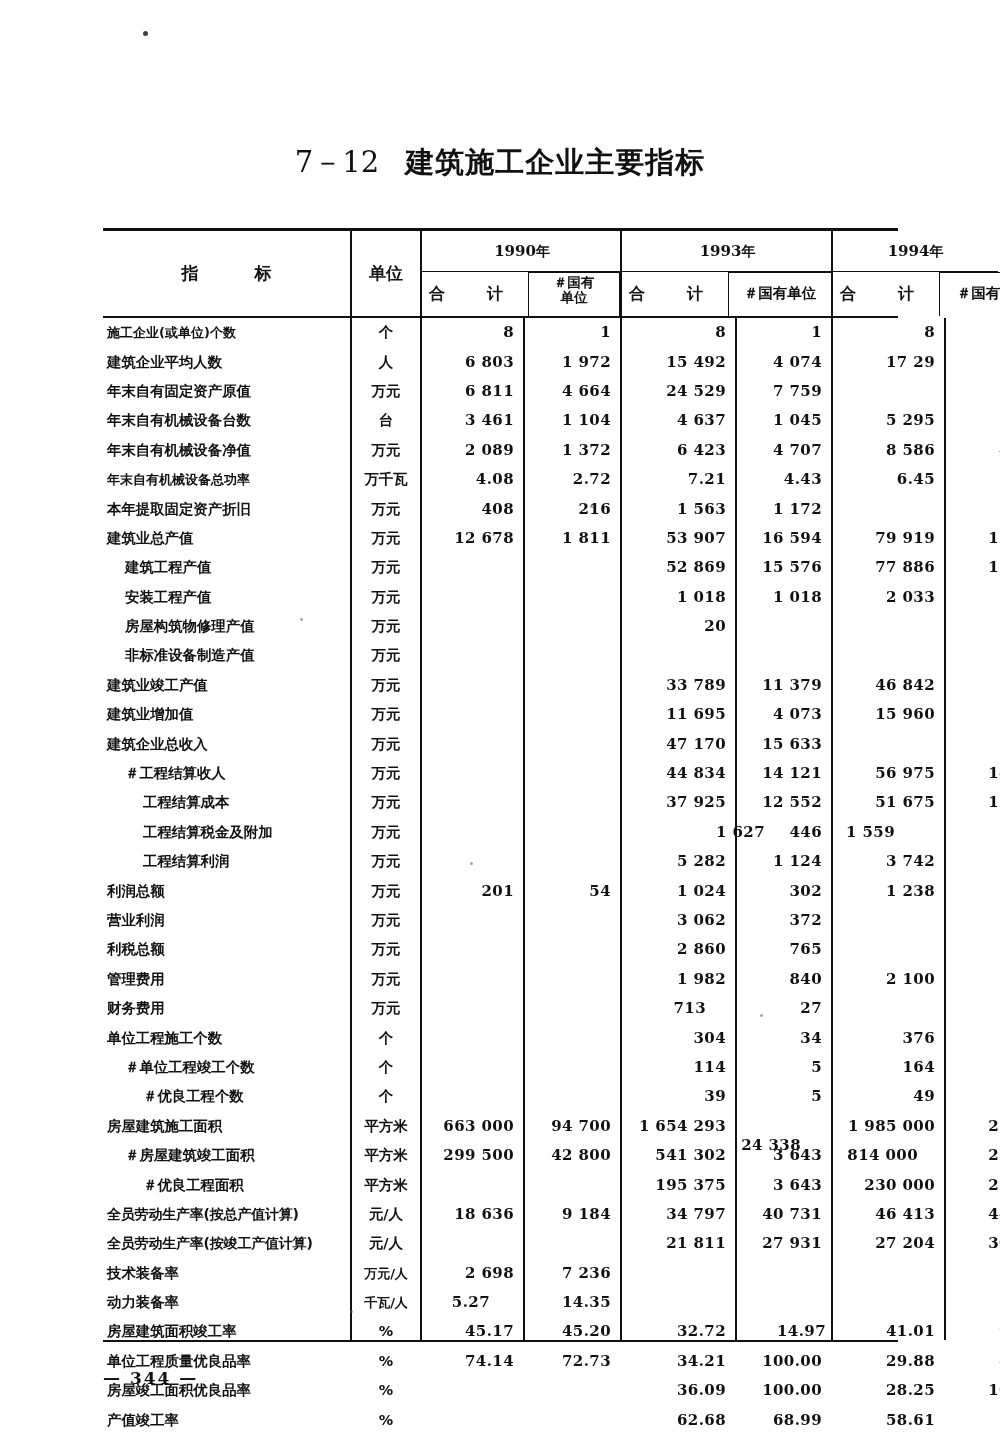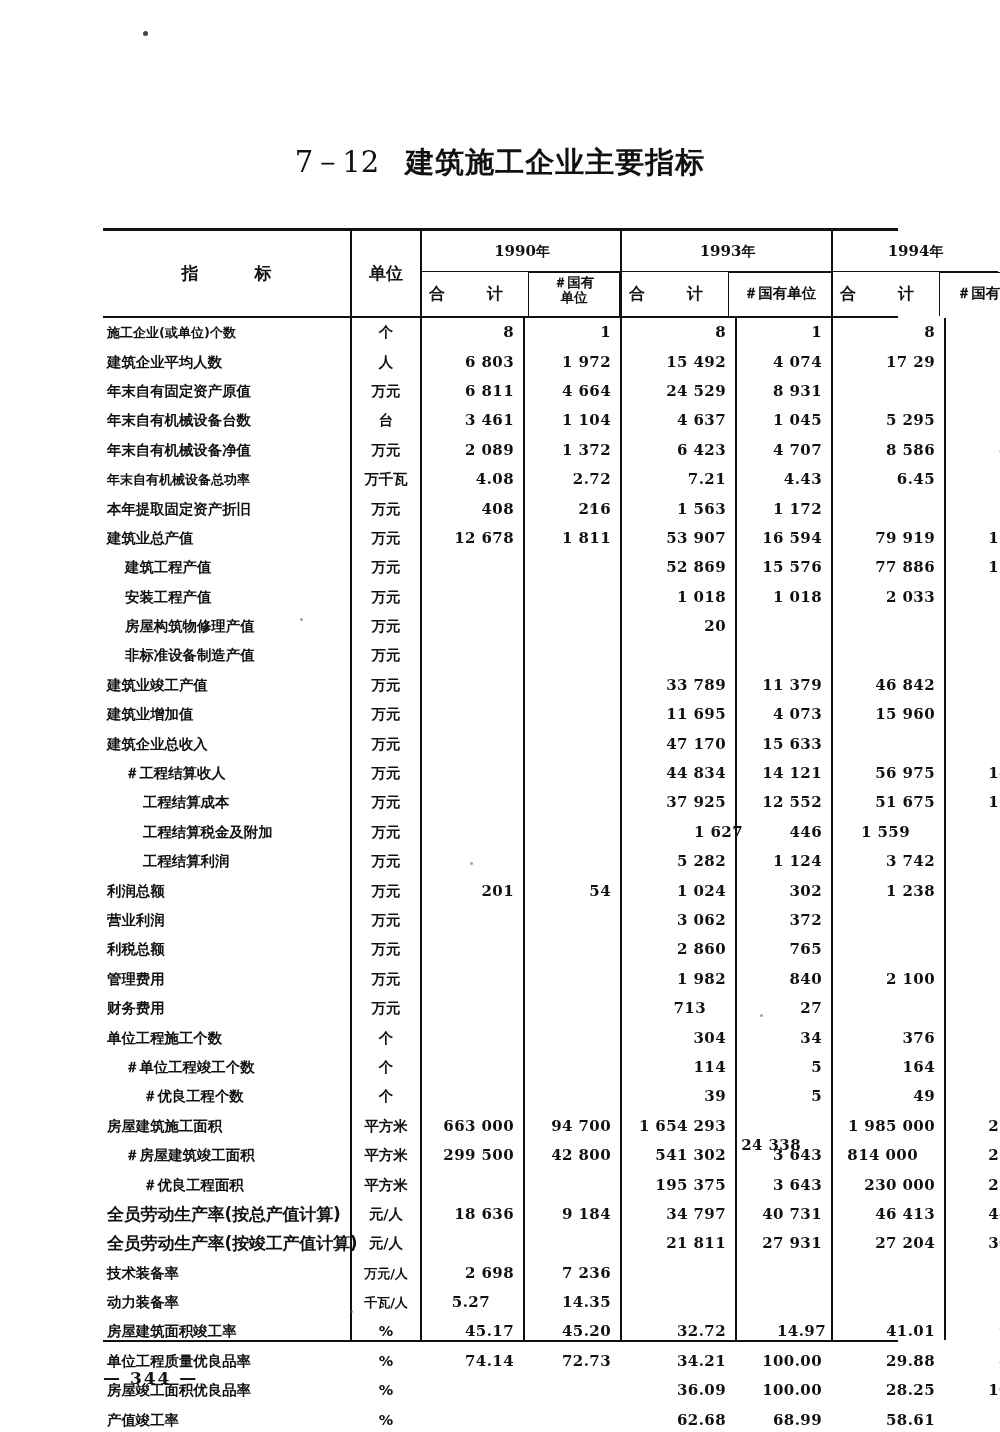--- a/index.html
+++ b/index.html
@@ -177,21 +177,21 @@
     line-height: 29.4px;
     font-family: "DejaVu Sans", "Liberation Sans", sans-serif;
     font-weight: bold;
     font-size: 14.4px;
     white-space: nowrap;
     color: #111;
   }
   .lbl.ind1 { padding-left: 18px; }
   .lbl.ind2 { padding-left: 36px; }
   .lbl.small { font-size: 13px; }
-  .lbl.smaller { font-size: 17px; letter-spacing: -0.2px; }
+  .lbl.smaller { font-size: 14px; letter-spacing: -0.2px; }
 
   .unit {
     position: absolute;
     left: 247px;
     top: 0;
     width: 72px;
     height: 29.4px;
     line-height: 29.4px;
     text-align: center;
     font-family: "DejaVu Sans", "Liberation Sans", sans-serif;
@@ -343,21 +343,21 @@
         <div class="num c3" style="left: 634px; width: 94px;">4 074</div>
         <div class="num c4" style="left: 730px; width: 111px;">17 29</div>
         <div class="num c0" style="left: 843px; width: 111px;">2 533</div>
       </div>
       <div class="row">
         <div class="lbl">年末自有固定资产原值</div>
         <div class="unit">万元</div>
         <div class="num c0" style="left: 319px; width: 101px;">6 811</div>
         <div class="num c1" style="left: 422px; width: 95px;">4 664</div>
         <div class="num c2" style="left: 502px; width: 110px; margin-left: 20px;">24 529</div>
-        <div class="num c3" style="left: 634px; width: 94px;">8 931</div>
+        <div class="num c3" style="left: 634px; width: 94px;">7 759</div>
         <div class="num c4" style="left: 730px; width: 111px;"></div>
         <div class="num c0" style="left: 843px; width: 111px;"></div>
       </div>
       <div class="row">
         <div class="lbl">年末自有机械设备台数</div>
         <div class="unit">台</div>
         <div class="num c0" style="left: 319px; width: 101px;">3 461</div>
         <div class="num c1" style="left: 422px; width: 95px;">1 104</div>
         <div class="num c2" style="left: 519px; width: 113px;">4 637</div>
         <div class="num c3" style="left: 634px; width: 94px;">1 045</div>
@@ -492,23 +492,23 @@
         <div class="num c2" style="left: 519px; width: 113px;">37 925</div>
         <div class="num c3" style="left: 634px; width: 94px;">12 552</div>
         <div class="num c4" style="left: 730px; width: 111px;">51 675</div>
         <div class="num c0" style="left: 843px; width: 111px;">12 898</div>
       </div>
       <div class="row">
         <div class="lbl ind2">工程结算税金及附加</div>
         <div class="unit">万元</div>
         <div class="num c0" style="left: 319px; width: 101px;"></div>
         <div class="num c1" style="left: 422px; width: 95px;"></div>
-        <div class="num c2" style="left: 520px; width: 129px;">1 627</div>
+        <div class="num c2" style="left: 542px; width: 129px;">1 627</div>
         <div class="num c3" style="left: 634px; width: 94px;">446</div>
-        <div class="num c4" style="left: 713px; width: 103px;">1 559</div>
+        <div class="num c4" style="left: 698px; width: 103px;">1 559</div>
         <div class="num c0" style="left: 843px; width: 111px;">477</div>
       </div>
       <div class="row">
         <div class="lbl ind2">工程结算利润</div>
         <div class="unit">万元</div>
         <div class="num c0" style="left: 319px; width: 101px;"></div>
         <div class="num c1" style="left: 422px; width: 95px;"></div>
         <div class="num c2" style="left: 519px; width: 113px;">5 282</div>
         <div class="num c3" style="left: 634px; width: 94px;">1 124</div>
         <div class="num c4" style="left: 730px; width: 111px;">3 742</div>

